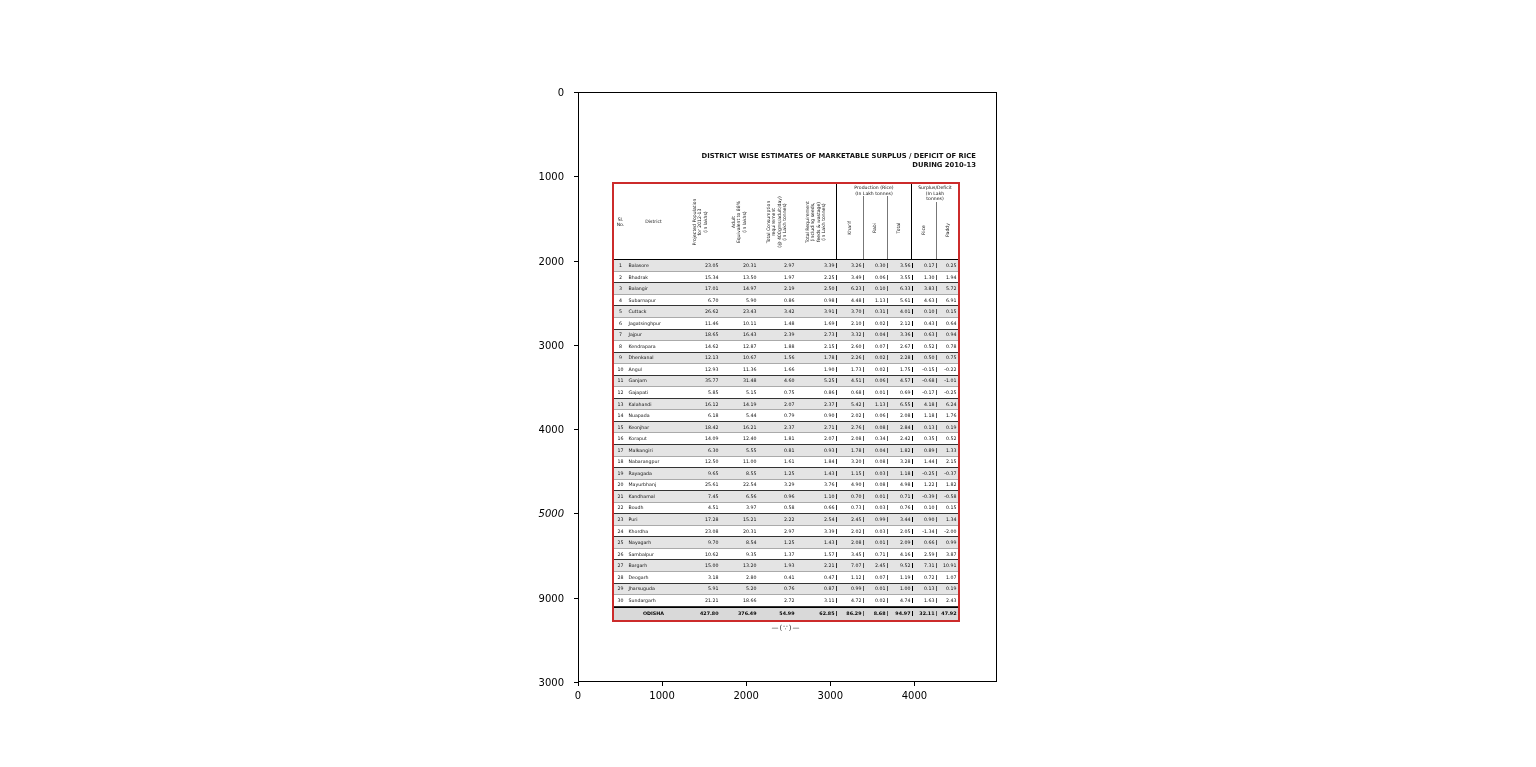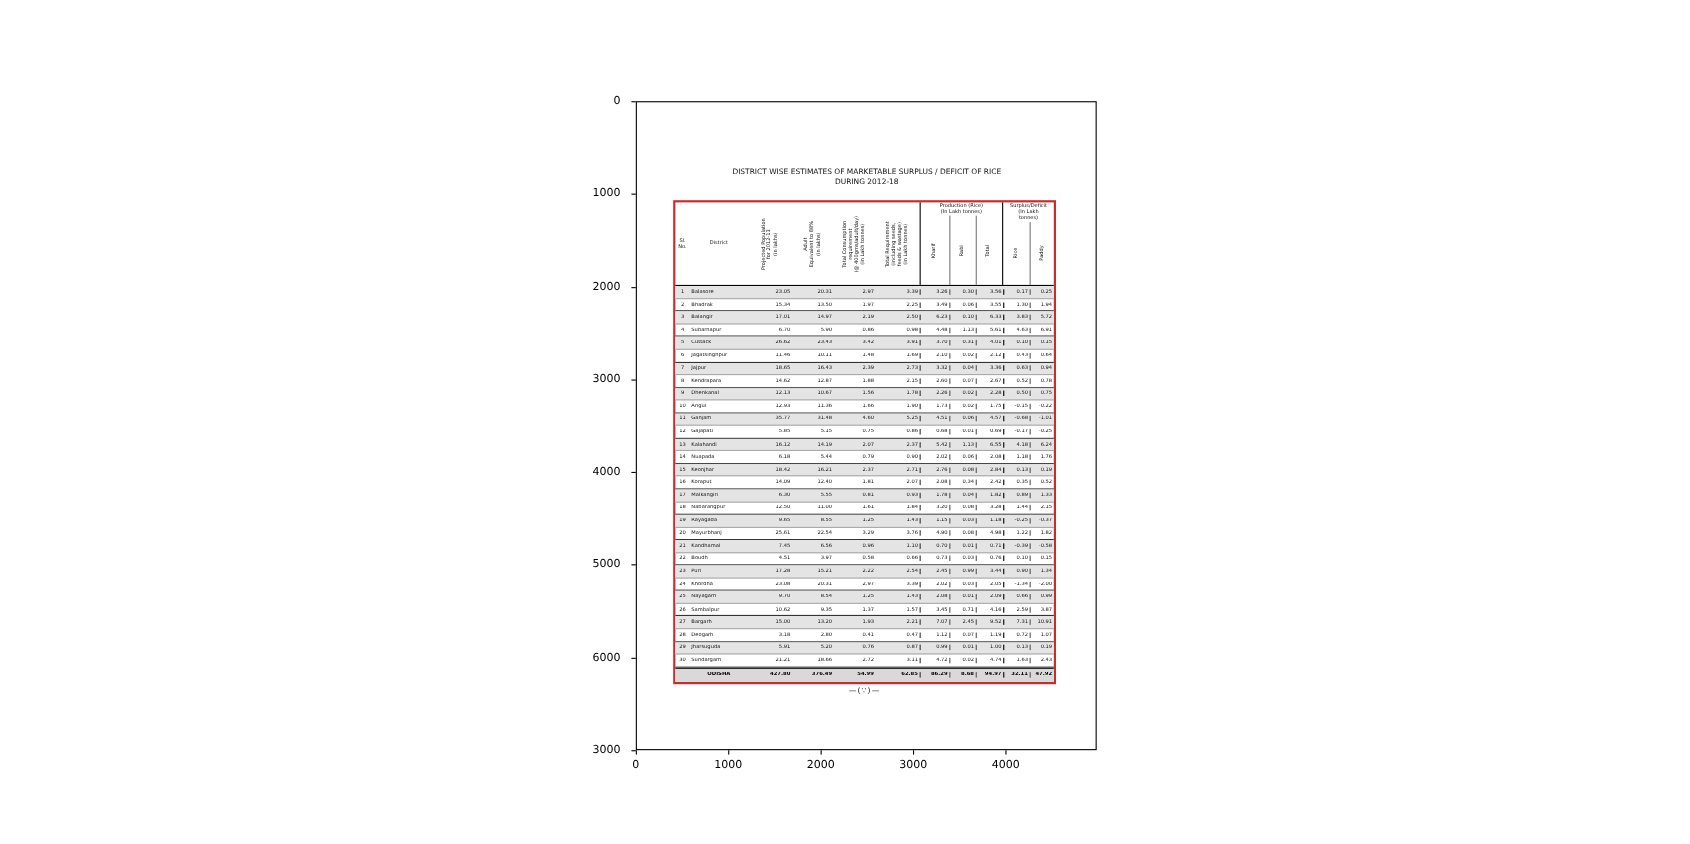--- a/index.html
+++ b/index.html
@@ -9,22 +9,22 @@
   #plot-frame{position:absolute;left:578px;top:92px;width:419px;height:590px;
     border:1px solid #000;background:#fff;box-sizing:border-box;}
   .ytick{position:absolute;right:972px;width:60px;text-align:right;font-size:10px;color:#000;
     transform:translateY(-50%);}
   .ytickmark{position:absolute;width:4px;height:1px;background:#000;left:574px;}
   .xtick{position:absolute;top:690px;width:60px;text-align:center;font-size:10px;color:#000;
     transform:translateX(-50%);}
   .xtickmark{position:absolute;width:1px;height:4px;background:#000;top:682px;}
 
   
-  #fig-title{position:absolute;left:600px;top:152px;width:376px;text-align:center;
-    font-size:6.8px;font-weight:normal;color:#111;line-height:1.35;}
+  #fig-title{position:absolute;left:600px;top:152px;width:376px;text-align:right;
+    font-size:6.8px;font-weight:bold;color:#111;line-height:1.35;}
   #table-box{position:absolute;left:612px;top:182px;width:348px;height:440px;
     box-sizing:border-box;border:2px solid var(--red,#cc2b2b);background:#fff;
     display:flex;flex-direction:column;}
   #thead{display:flex;height:80px;box-sizing:border-box;border-bottom:1px solid #000;
     font-size:4.6px;color:#111;}
   .hcell{position:relative;box-sizing:border-box;overflow:hidden;}
   .hcell.hz{display:flex;align-items:center;justify-content:center;text-align:center;white-space:pre-line;}
   .rot{position:absolute;left:50%;top:50%;transform:translate(-50%,-50%) rotate(-90deg);
     width:74px;text-align:center;white-space:pre-line;line-height:1.15;}
   .grp{display:flex;flex-direction:column;box-sizing:border-box;}
@@ -57,21 +57,21 @@
 
 <div id="canvas">
 
   <div id="plot-frame"></div>
 
   <div id="yticks"></div>
   <div id="xticks"></div>
 
   <div id="fig-title">
     <div>DISTRICT WISE ESTIMATES OF MARKETABLE SURPLUS / DEFICIT OF RICE</div>
-    <div>DURING 2012-18</div>
+    <div>DURING 2010-13</div>
   </div>
 
   <div id="table-box">
     <div id="thead">
       <div class="hcell hz c0">Sl.
 No.</div>
       <div class="hcell hz c1">District</div>
       <div class="hcell c2">
           <div class="rot">Projected Population
 for 2012-13
@@ -535,23 +535,23 @@
 <div class="ytick" style="top: 92px;">0</div>
     <div class="ytickmark" style="top: 92px;"></div>
     <div class="ytick" style="top: 176.286px;">1000</div>
     <div class="ytickmark" style="top: 176.286px;"></div>
     <div class="ytick" style="top: 260.571px;">2000</div>
     <div class="ytickmark" style="top: 260.571px;"></div>
     <div class="ytick" style="top: 344.857px;">3000</div>
     <div class="ytickmark" style="top: 344.857px;"></div>
     <div class="ytick" style="top: 429.143px;">4000</div>
     <div class="ytickmark" style="top: 429.143px;"></div>
-    <div class="ytick" style="top: 513.429px;">5000</div>
+    <div class="ytick" style="top: 513.429px; font-style: italic;">5000</div>
     <div class="ytickmark" style="top: 513.429px;"></div>
-    <div class="ytick" style="top: 597.714px;">6000</div>
+    <div class="ytick" style="top: 597.714px;">9000</div>
     <div class="ytickmark" style="top: 597.714px;"></div>
     <div class="ytick" style="top: 682px;">3000</div>
     <div class="ytickmark" style="top: 682px;"></div>
     <div class="xtick" style="left: 578px;">0</div>
     <div class="xtickmark" style="left: 578px;"></div>
     <div class="xtick" style="left: 662.1px;">1000</div>
     <div class="xtickmark" style="left: 662.1px;"></div>
     <div class="xtick" style="left: 746.2px;">2000</div>
     <div class="xtickmark" style="left: 746.2px;"></div>
     <div class="xtick" style="left: 830.3px;">3000</div>

